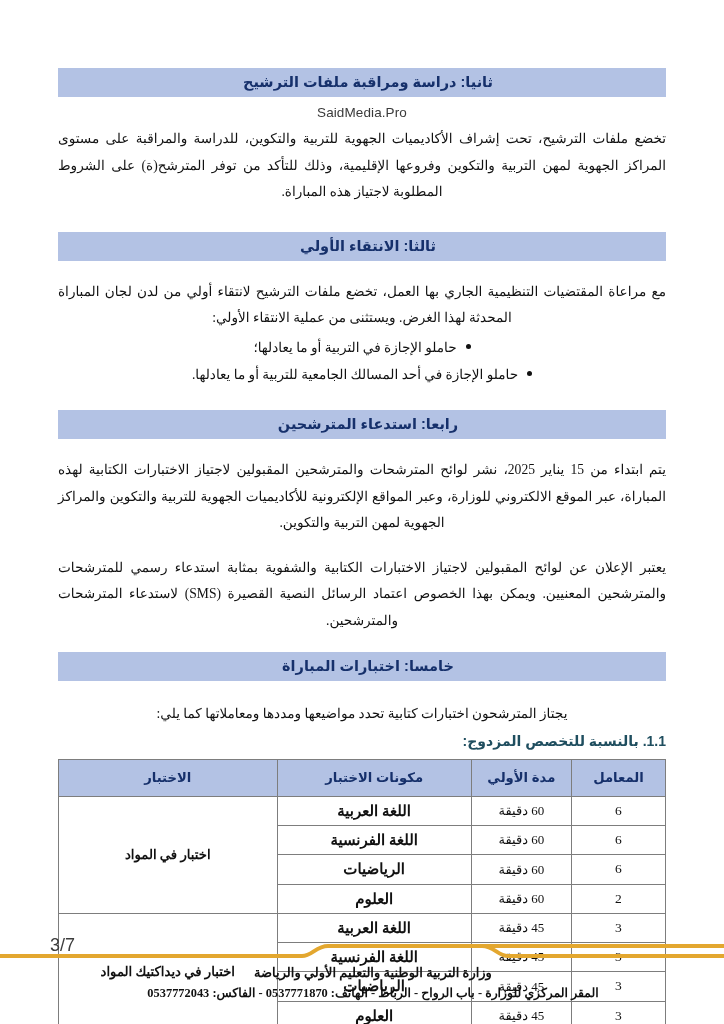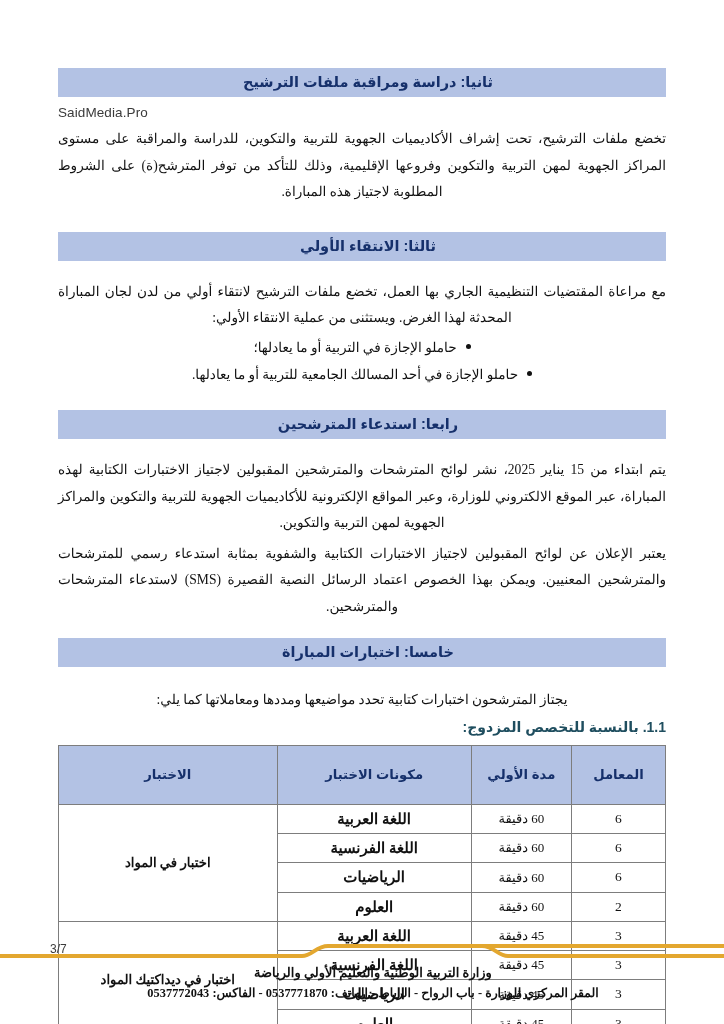--- a/index.html
+++ b/index.html
@@ -47,26 +47,26 @@
   
   .para {
     font-size: 13.6px;
     line-height: 1.95;
     text-align: justify;
     text-align-last: center;
     color: #121212;
     margin: 0;
   }
   .para + .para {
-    margin-top: 4px;
+    margin-top: 18px;
   }
 
   
   .watermark {
-    text-align: left;
+    text-align: center;
     font-family: "Liberation Sans", "DejaVu Sans", sans-serif;
     font-size: 13.5px;
     color: #3a3a3a;
     direction: ltr;
     letter-spacing: 0.1px;
   }
 
   
   ul.bullets {
     list-style: none;
@@ -131,21 +131,21 @@
     vertical-align: middle;
     padding: 4px 3px;
     line-height: 1.35;
     color: #111;
   }
   table.exams thead th {
     background: #b3c2e4;
     color: #16306b;
     font-weight: bold;
     font-size: 13.2px;
-    padding: 20px 3px;
+    padding: 9px 3px;
     font-family: "Liberation Sans", "DejaVu Sans", sans-serif;
   }
   table.exams td.num {
     font-family: "Liberation Serif", "DejaVu Serif", serif;
     font-size: 13.5px;
   }
   table.exams td.dur {
     direction: rtl;
     font-size: 13px;
   }
@@ -167,21 +167,21 @@
     position: absolute;
     left: 0;
     right: 0;
     bottom: 0;
     height: 92px;
   }
   .page-num {
     position: absolute;
     left: 50px;
     bottom: 68px;
-    font-size: 12px;
+    font-size: 18px;
     color: #3c3c3c;
     direction: ltr;
     font-family: "Liberation Sans", "DejaVu Sans", sans-serif;
   }
   .rule-svg {
     position: absolute;
     left: 0;
     right: 0;
     bottom: 62px;
     width: 724px;

